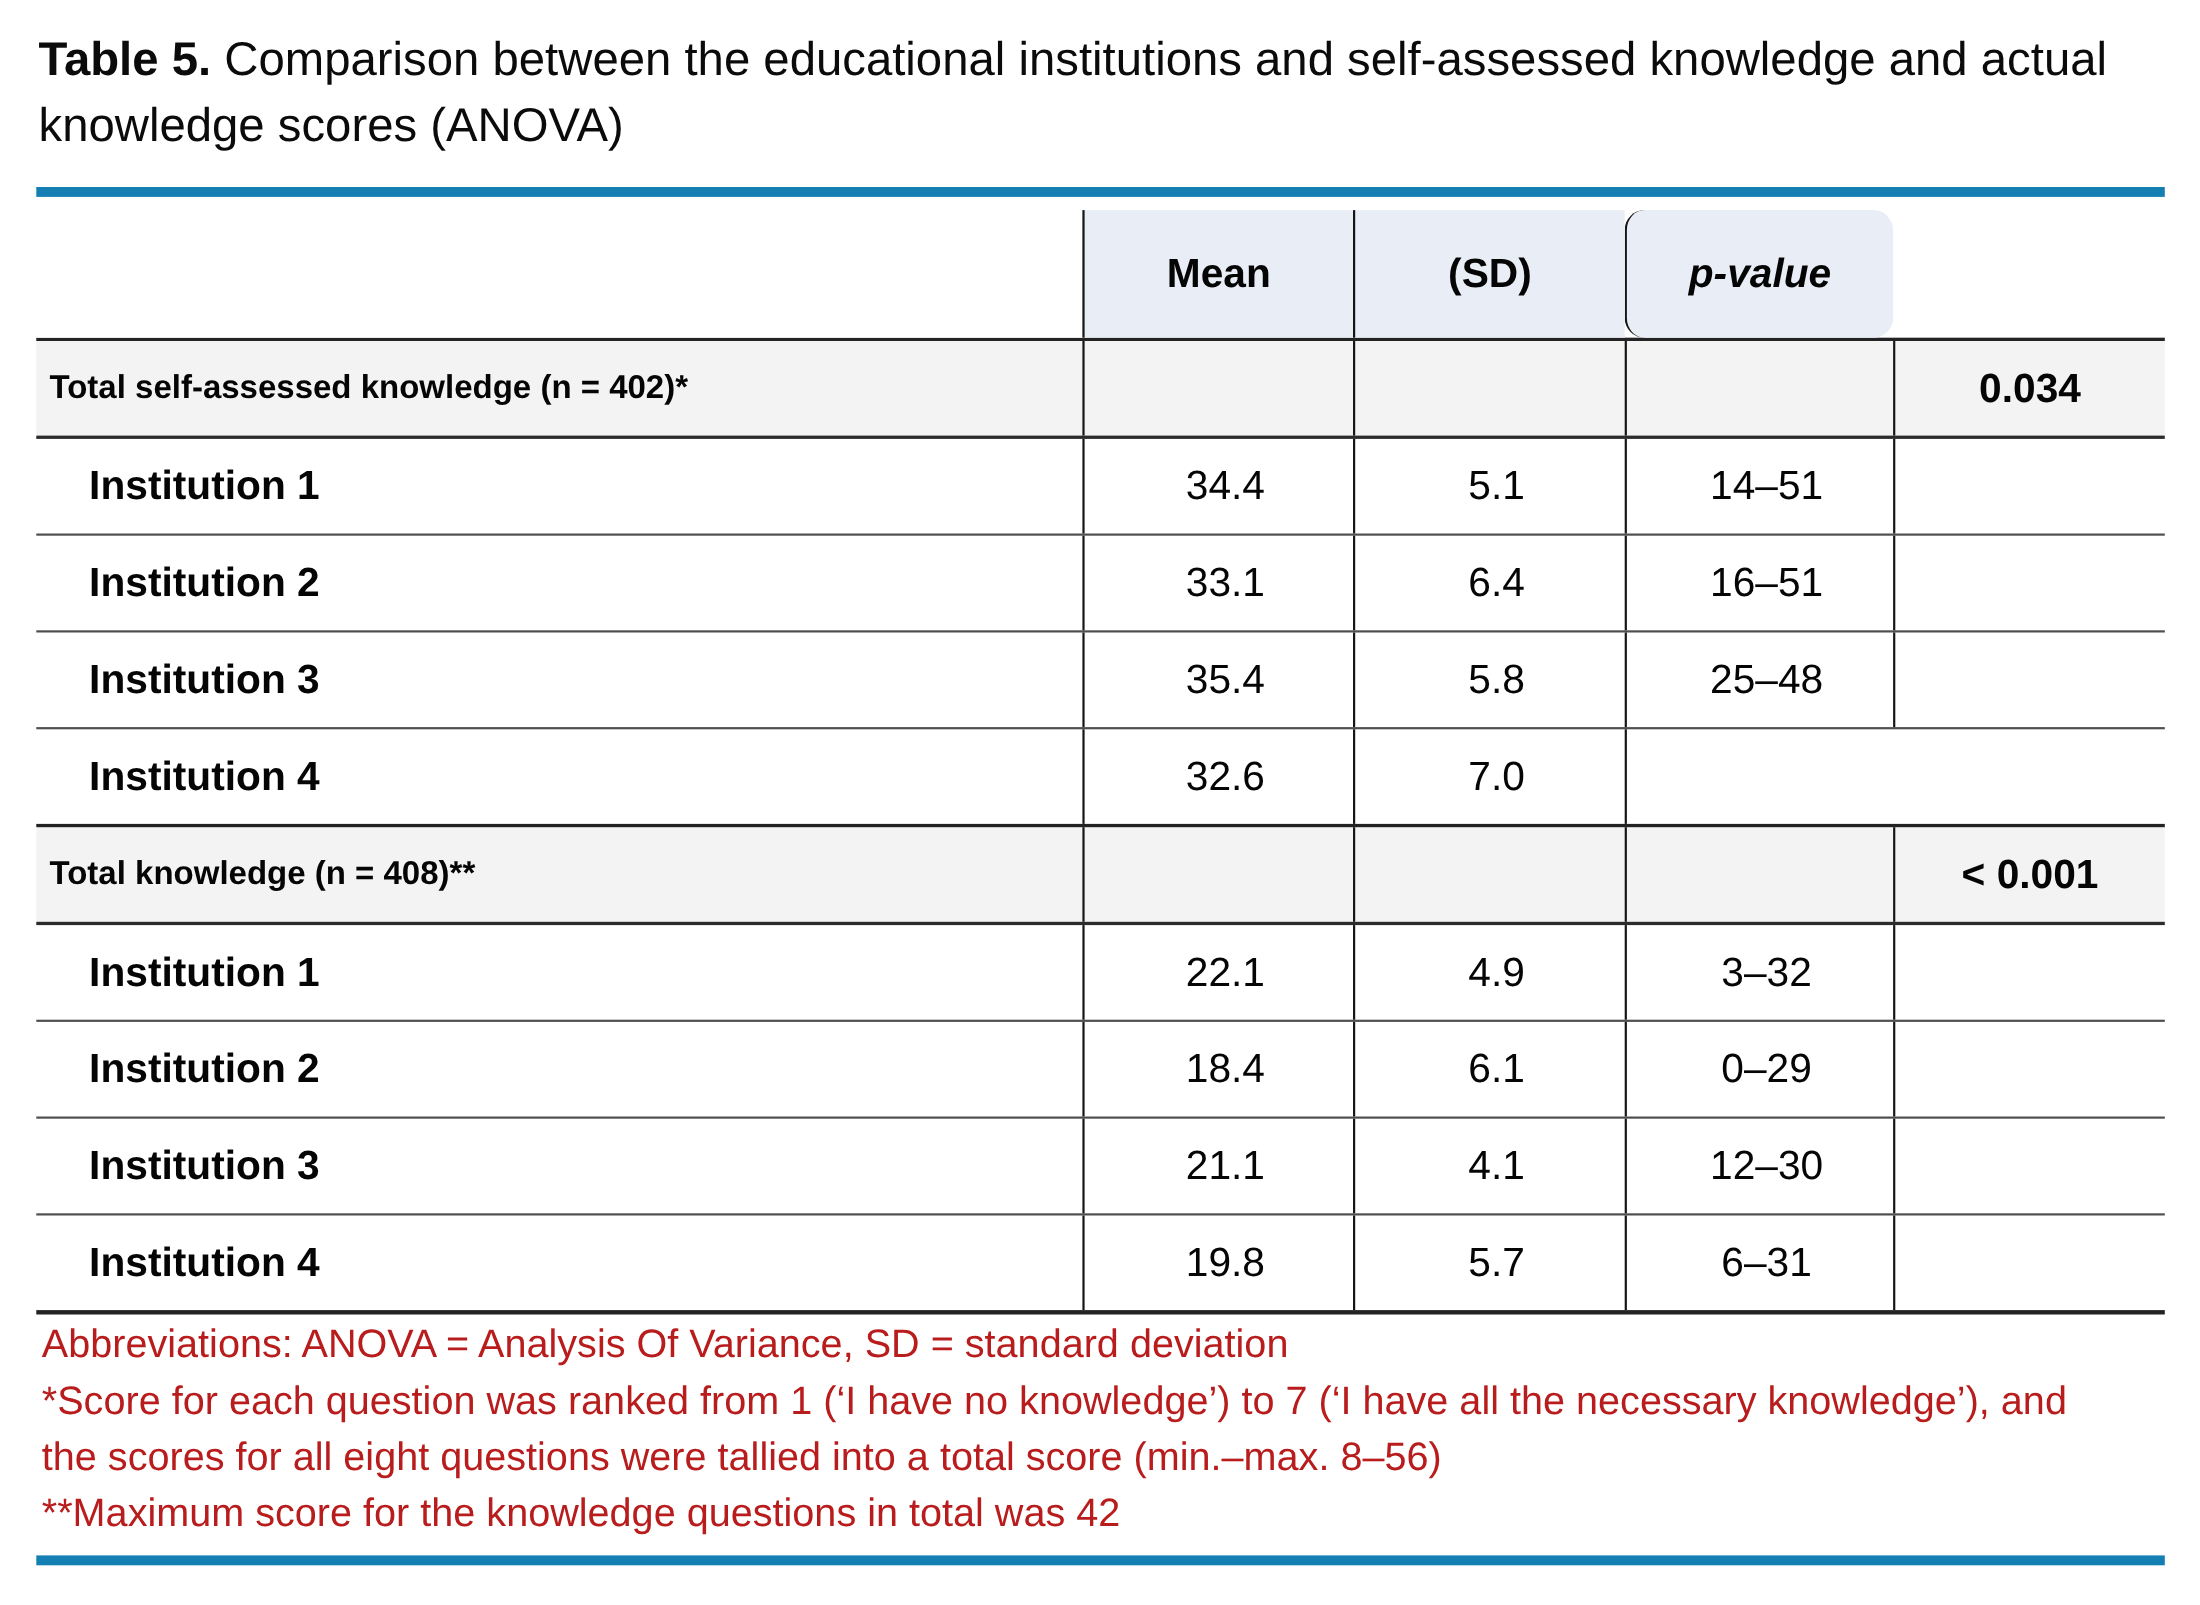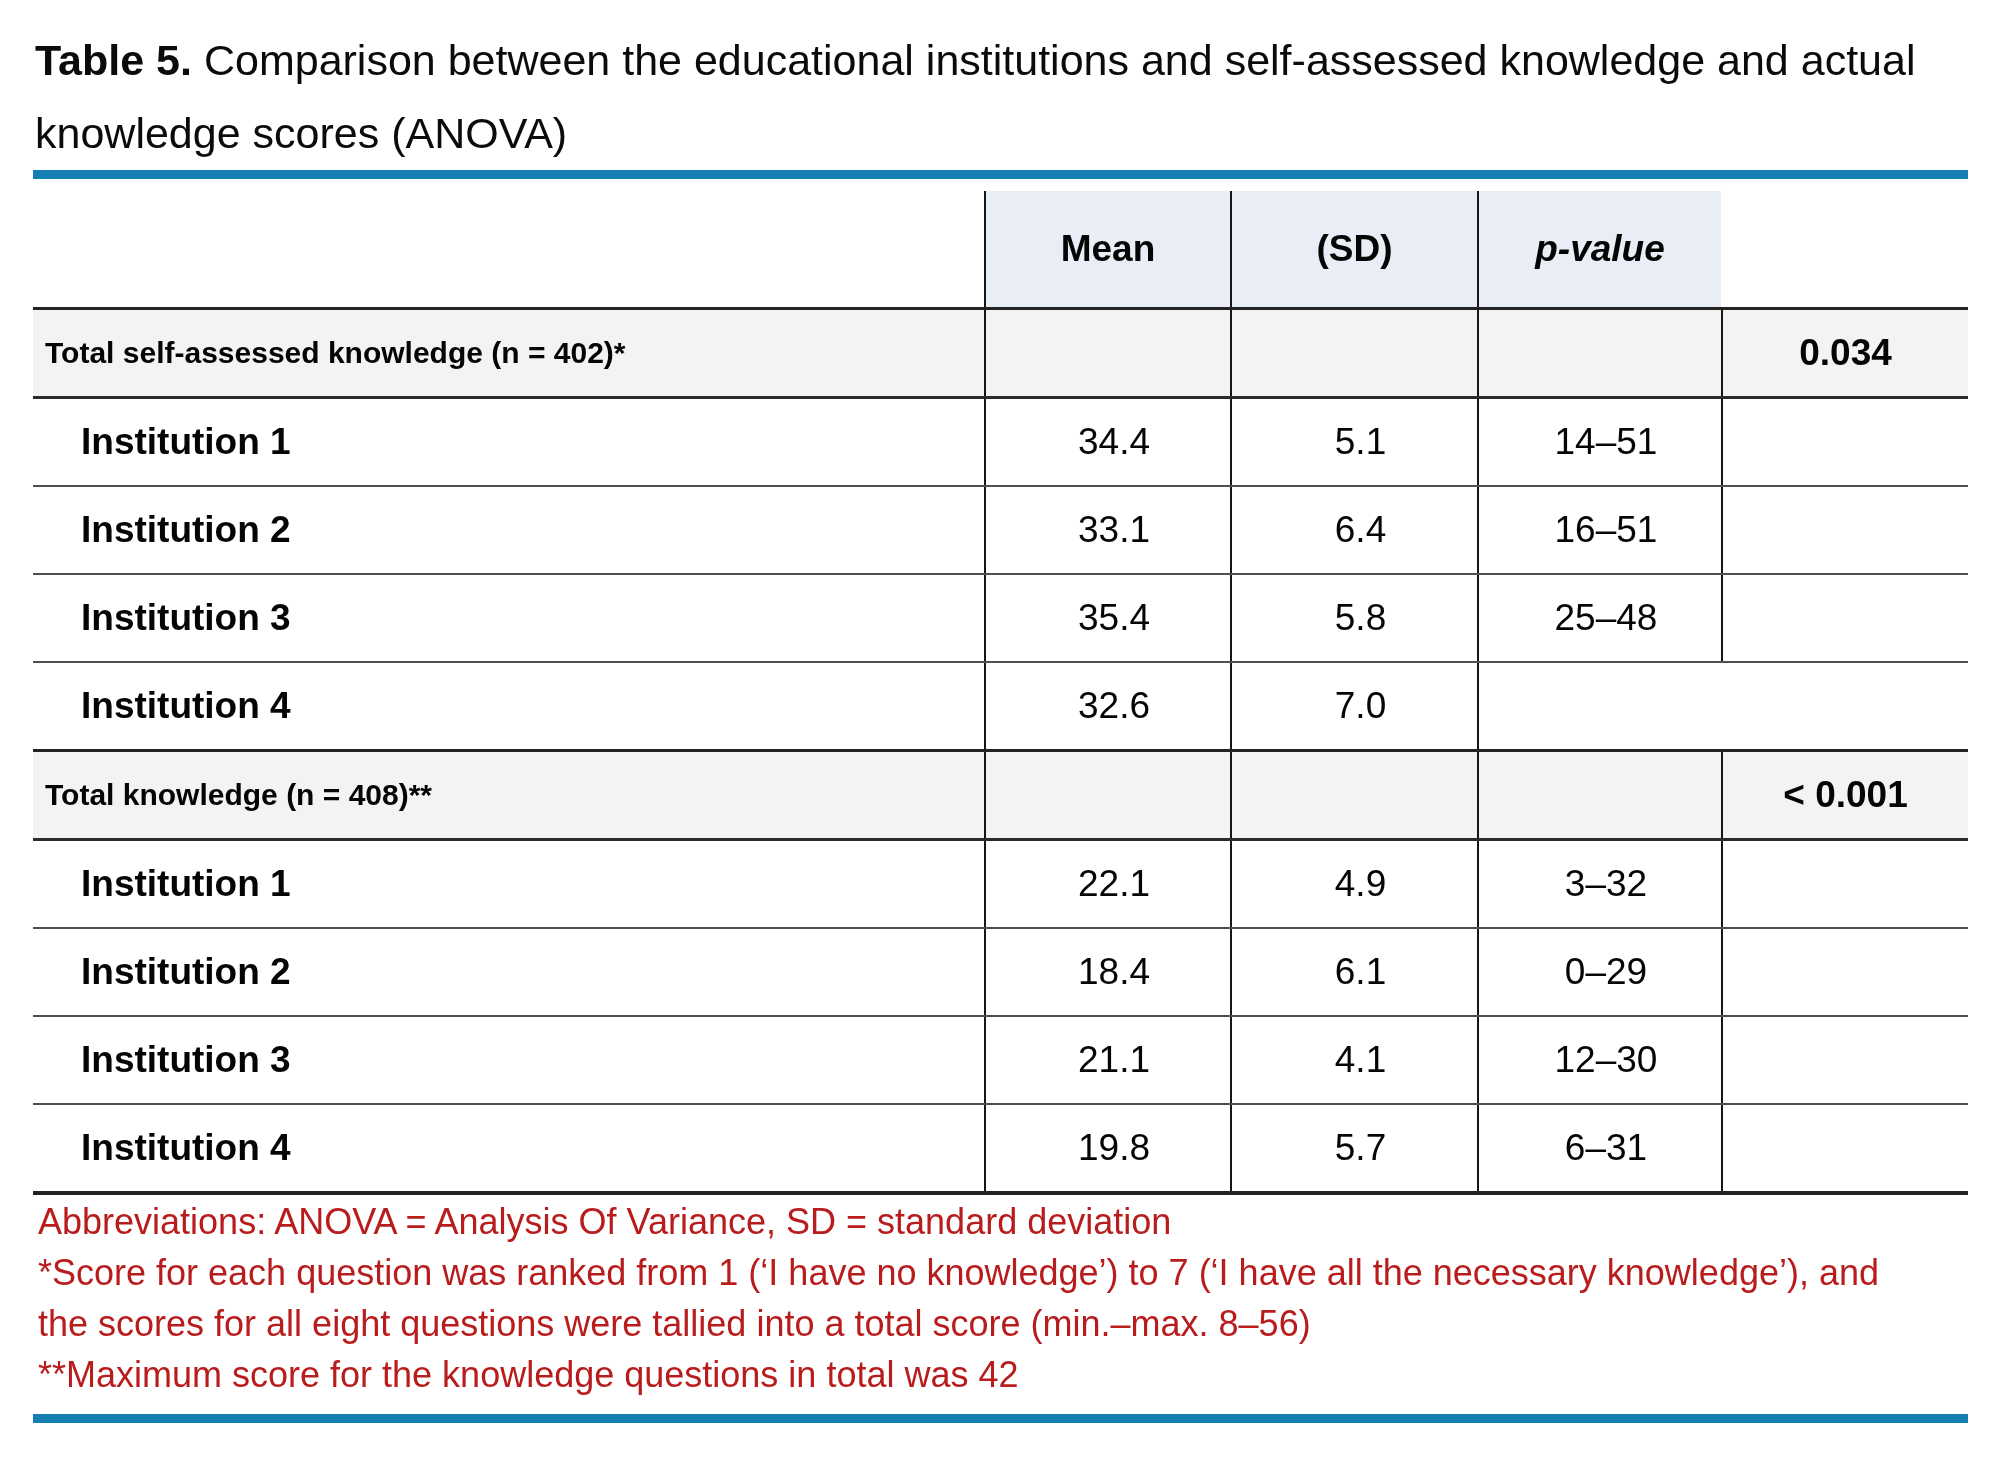--- a/index.html
+++ b/index.html
@@ -4,21 +4,21 @@
 <style>
   html,body { margin:0; padding:0; background:#ffffff; }
   .page {
     position:relative; width:2000px; height:1459px; background:#fff;
     font-family:"Liberation Sans", sans-serif; color:#0b0b0b; overflow:hidden;
   }
 
   
   .caption {
     position:absolute; left:35px; top:24px; width:1900px;
-    font-size:43px; line-height:73px; font-weight:400; color:#0b0b0b; margin:0;
+    font-size:43px; line-height:60px; font-weight:400; color:#0b0b0b; margin:0;
   }
   .caption .cap-num { font-weight:700; margin-right:12px; }
 
   
   .rule { position:absolute; left:33px; width:1935px; height:9px; background:var(--accent,#147fb3); }
   .rule.top { top:170px; }
   .rule.bottom { top:1414px; }
 
   
   .tbl { position:absolute; left:33px; top:191px; width:1935px; }
@@ -33,21 +33,21 @@
   .c.num { justify-content:center;padding-left:12px; }
   .c.plabel { justify-content:center; font-weight:700; }
   .c.rowlabel { justify-content:flex-start; padding-left:12px; }
   .row.item .c.rowlabel { padding-left:48px; font-weight:700; }
   .row.section .c.rowlabel { font-weight:700; font-size:30px; }
 
   .v { border-left:2px solid #161616; }
 
   .row.header .c { background:var(--header_bg,#e9eef6); font-weight:700; justify-content:center; }
   .row.header .c.corner { background:#ffffff; }
-  .row.header .c.italic { font-style:italic; }
+  .row.header .c.italic { font-style:italic;border-radius:18px; }
 
   
   .foot {
     position:absolute; left:38px; top:1196px; width:1855px;
     font-size:36px; line-height:51px; color:#b91c1c;
   }
   .foot p { margin:0; padding:0; }
 </style>
 </head>
 <body>

